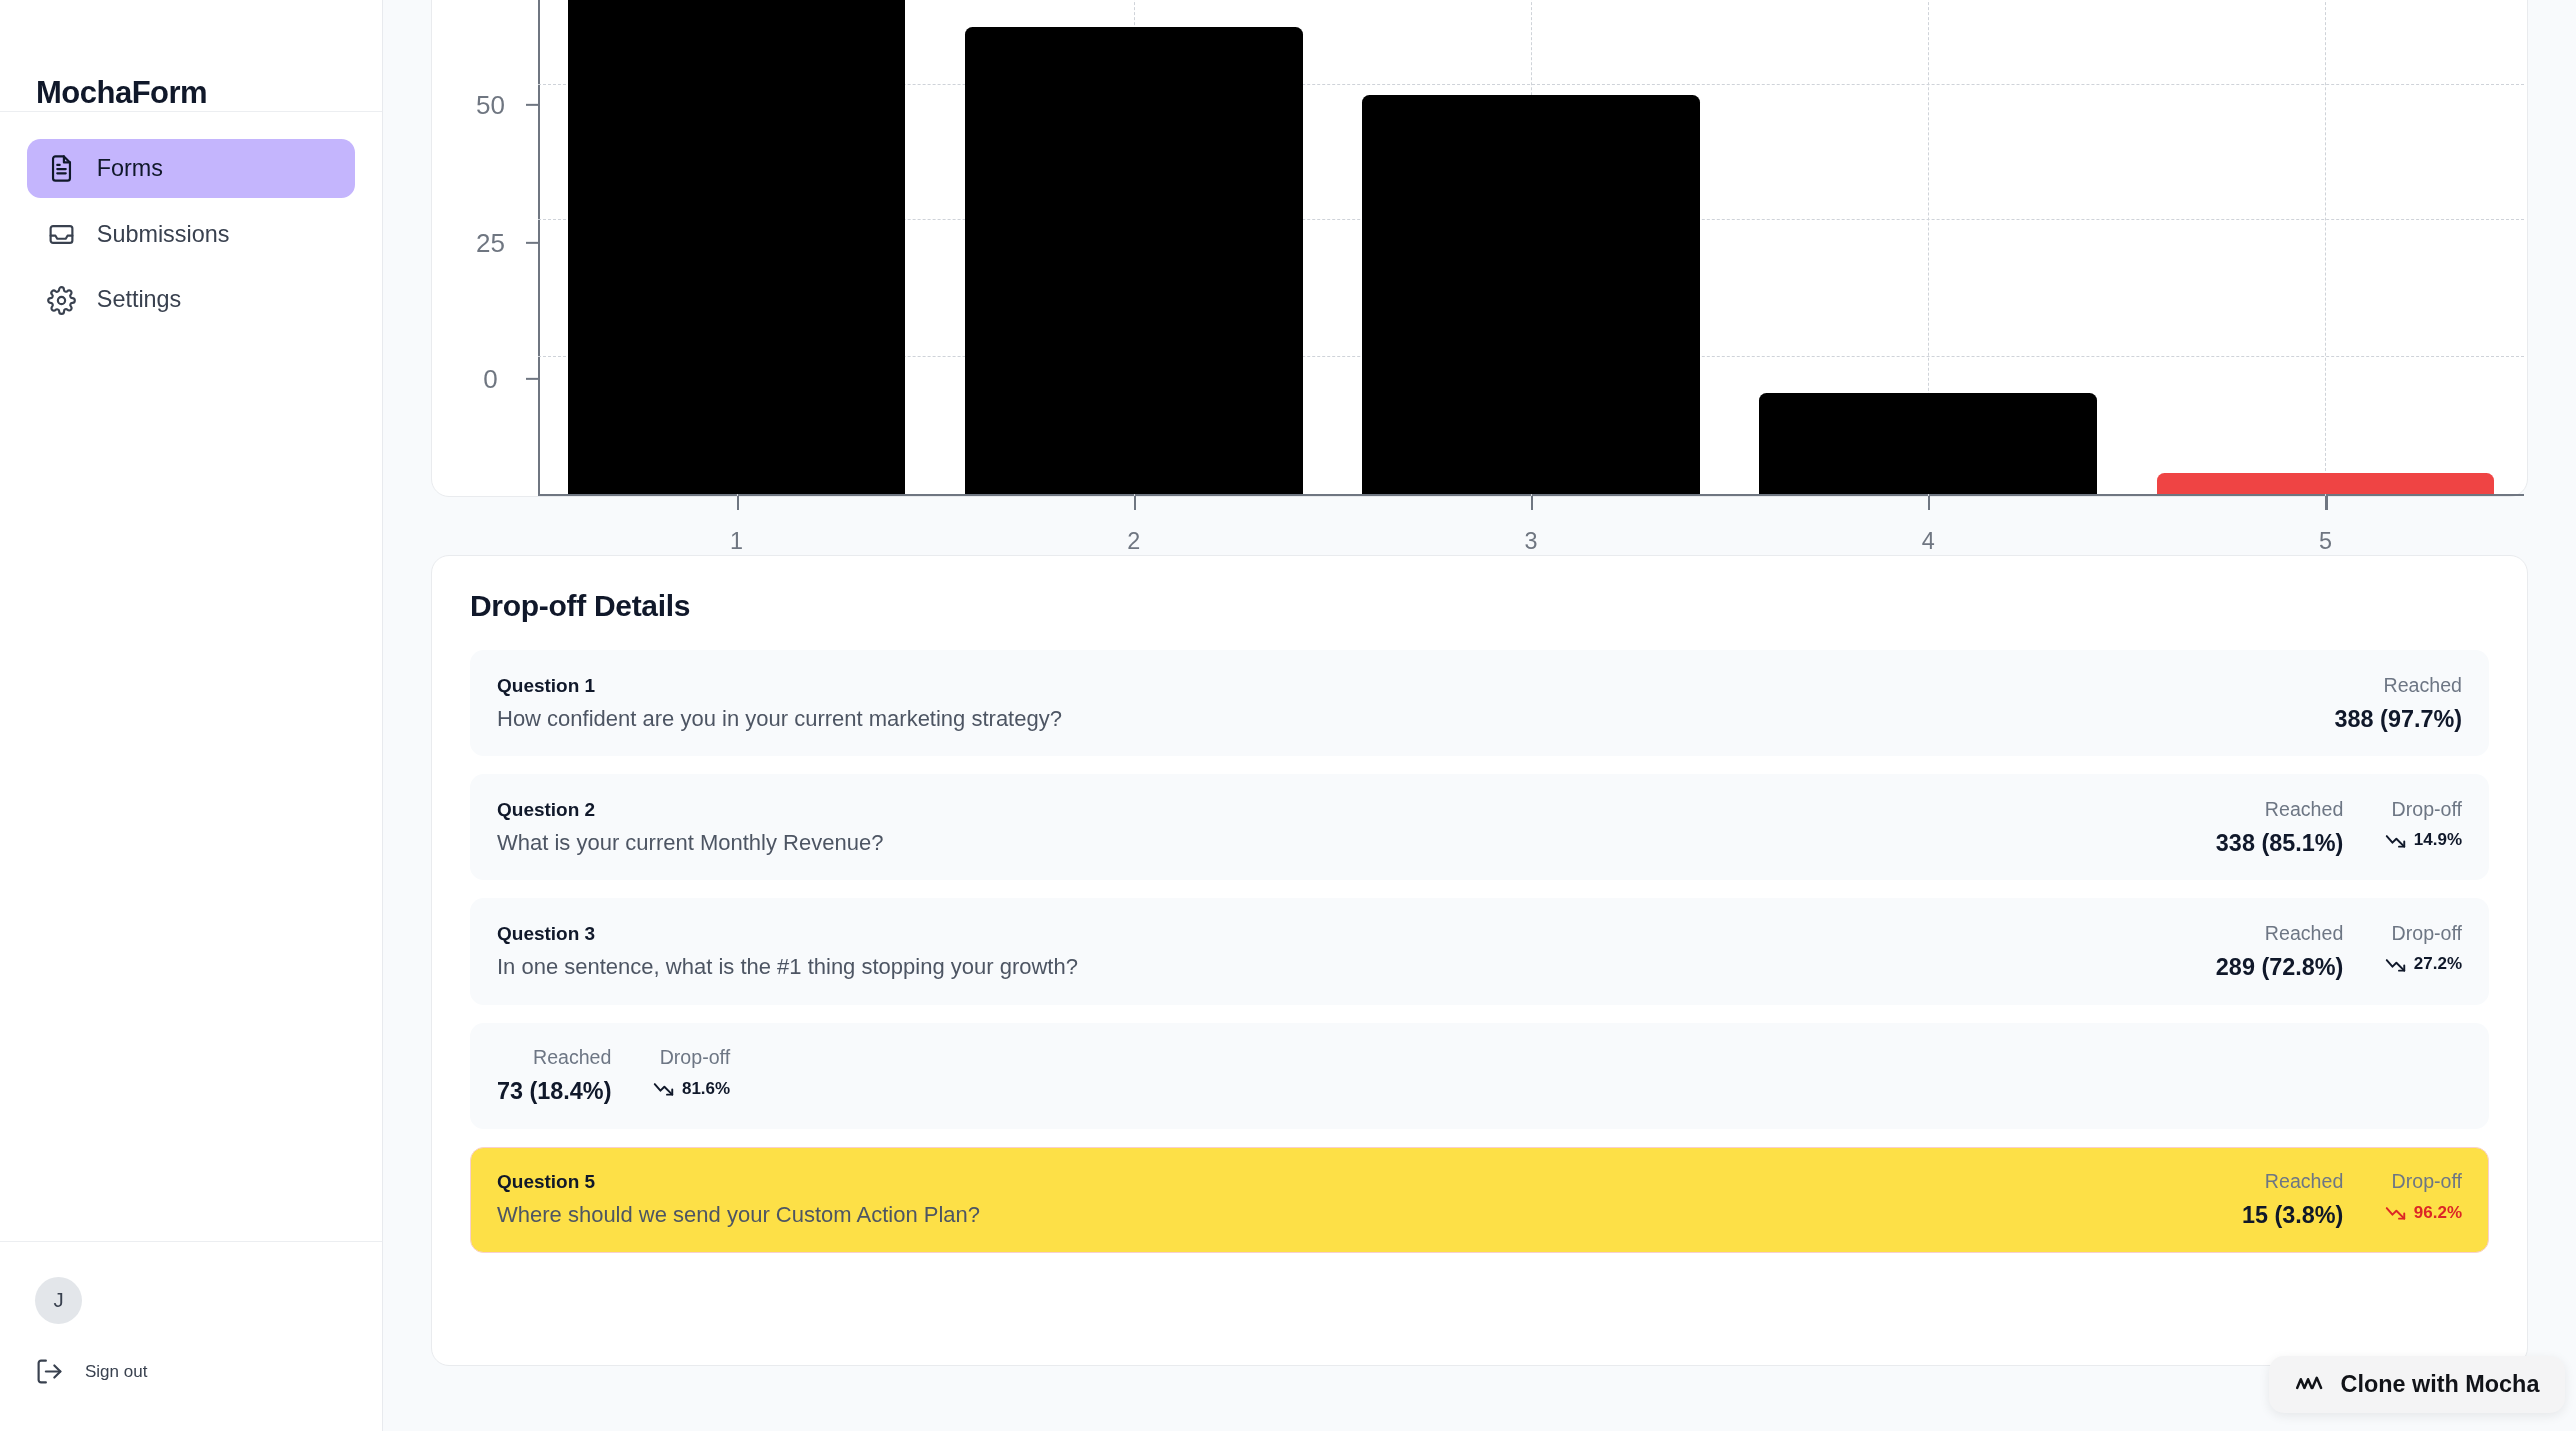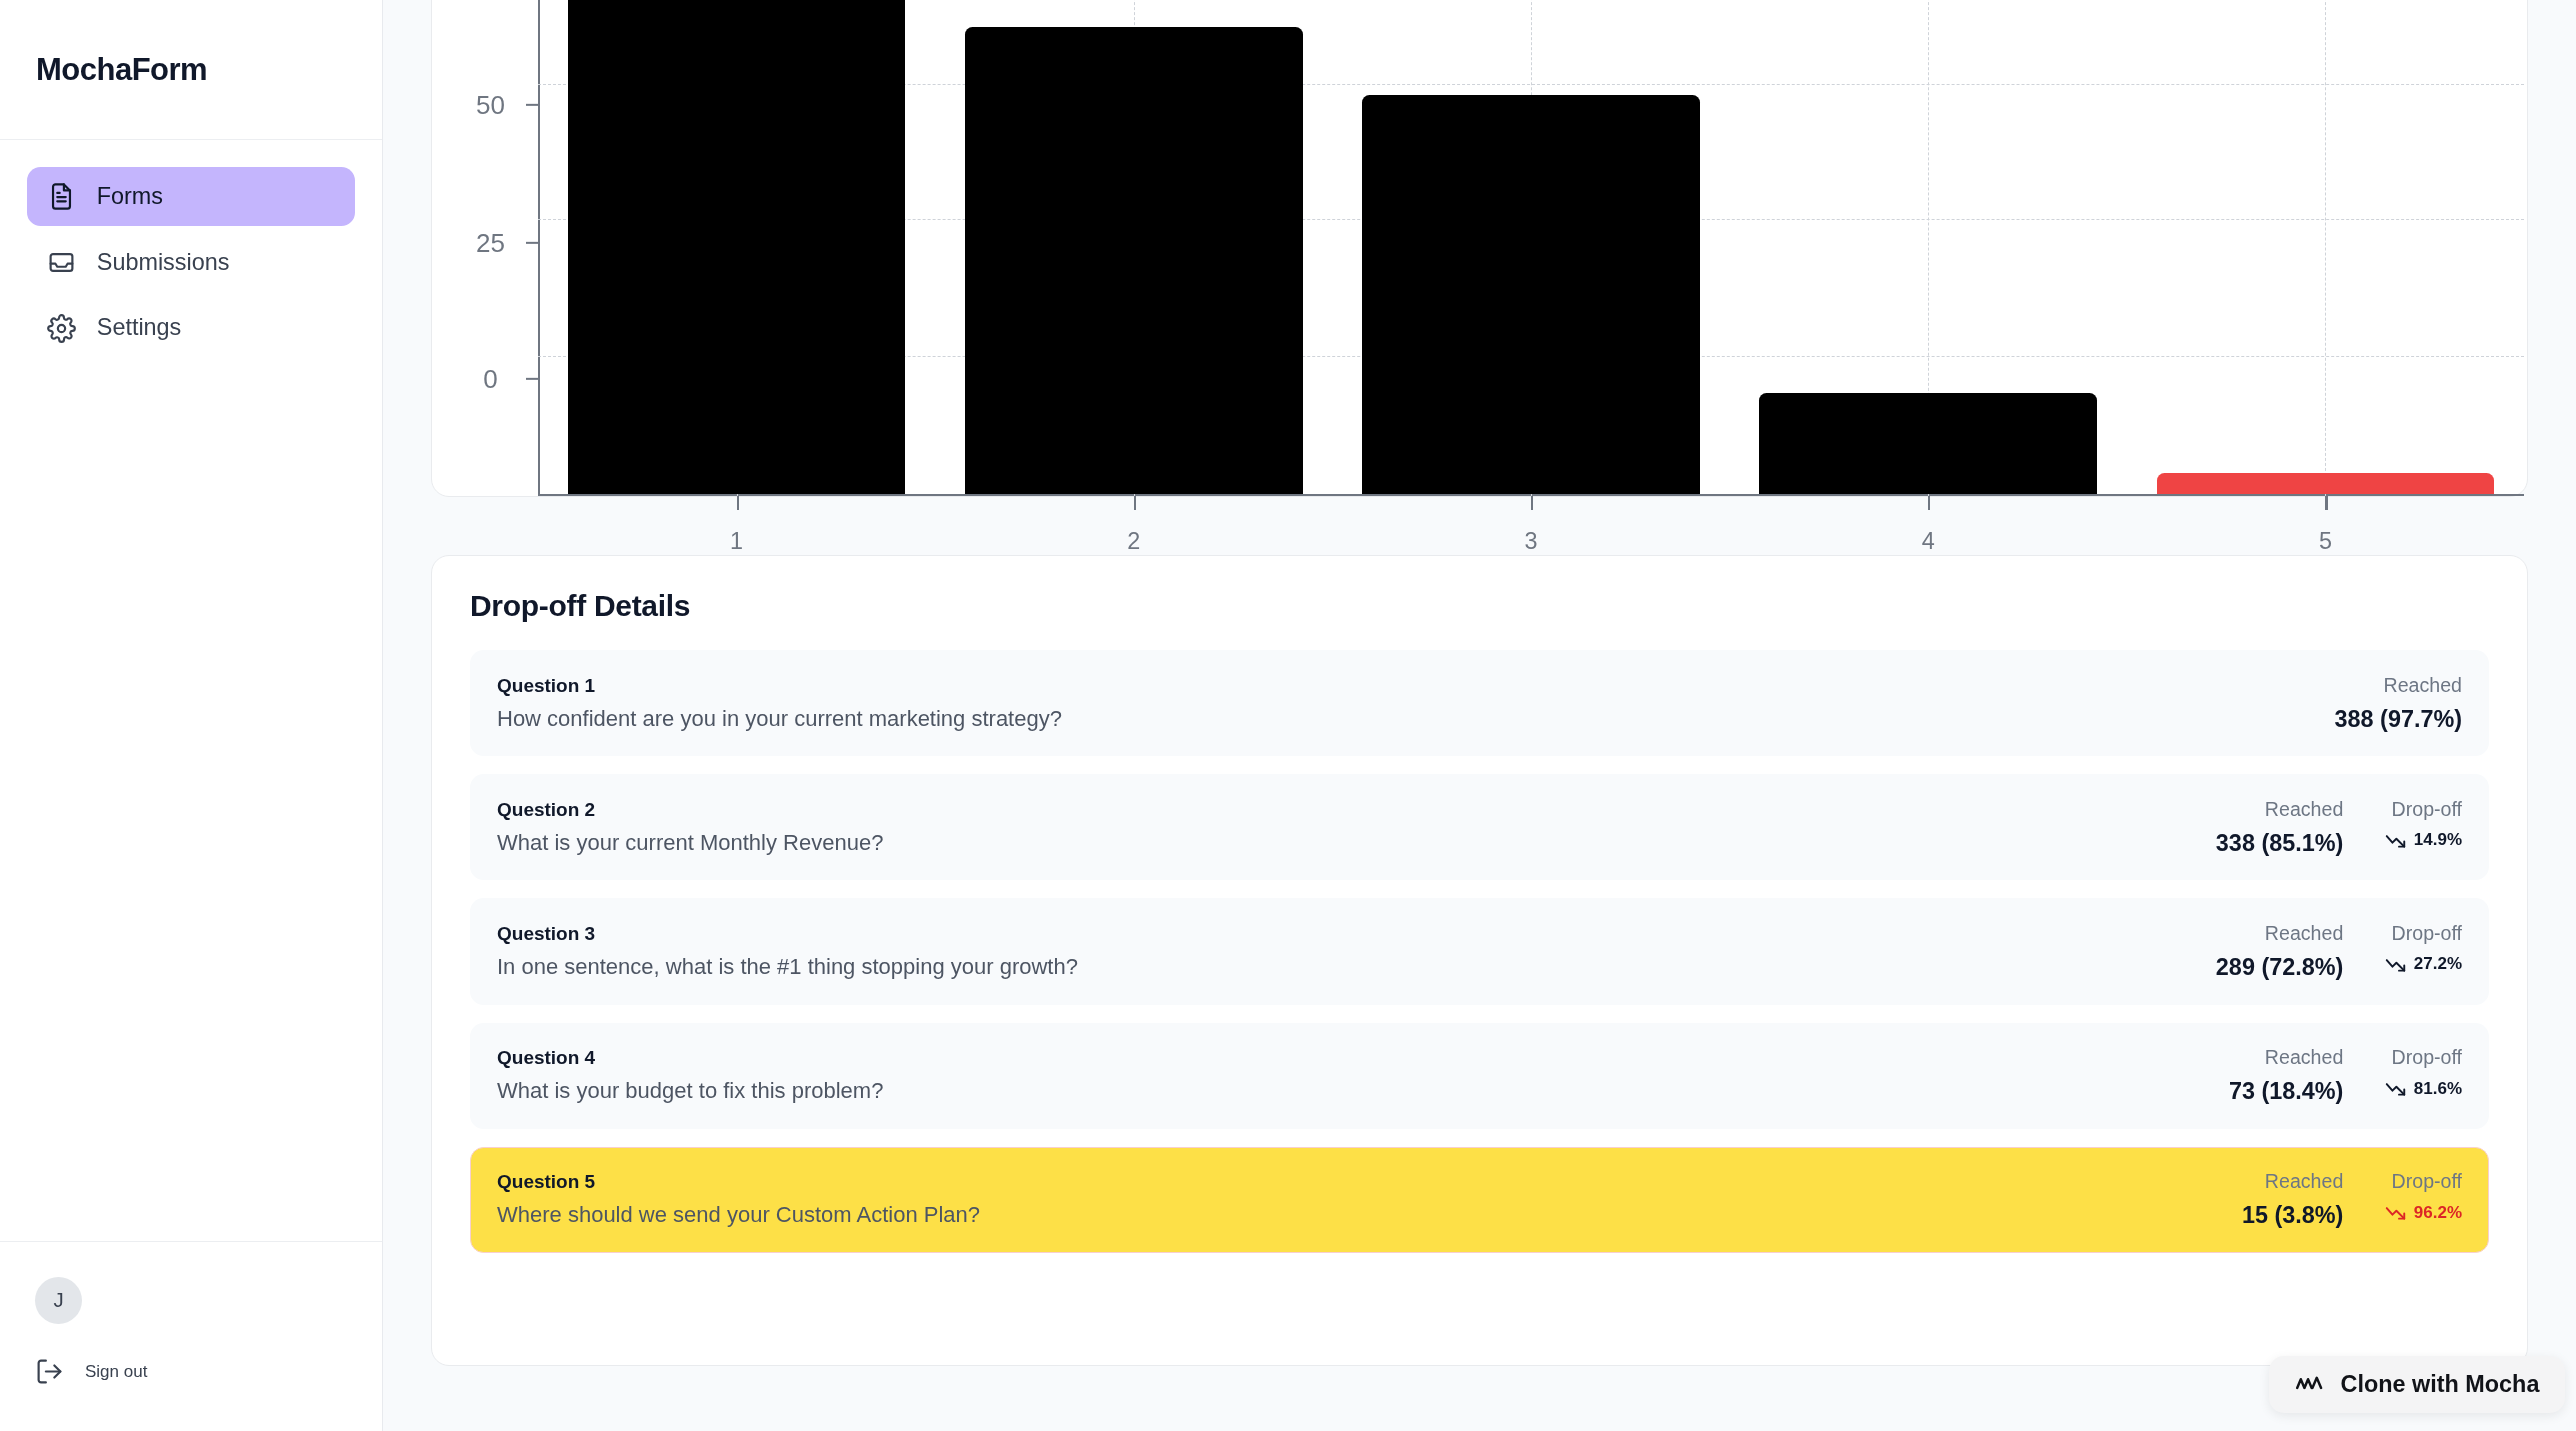--- a/index.html
+++ b/index.html
@@ -20,24 +20,24 @@
   .sidebar {
     width: 383px;
     height: 1431px;
     background: #ffffff;
     border-right: 1.5px solid #e8eaee;
     display: flex;
     flex-direction: column;
     flex: 0 0 383px;
   }
   .brand-area {
-    height: 140px;
+    height: 112px;
     border-bottom: 1.5px solid #eceef1;
     display: flex;
-    align-items: center;
+    align-items: flex-end;
     padding: 0 36px;
   }
   .brand-title {
     font-size: 31px;
     font-weight: 700;
     color: #10182a;
     letter-spacing: -0.5px;
   }
   .nav {
     padding: 27px 27px 0 27px;
@@ -473,24 +473,20 @@
                       <path d="M16 19h6v-6"></path>
                   </svg>
                 </span>
                 <span>27.2%</span>
               </div>
             </div>
           </div>
         </div>
 
         <div class="row">
-          <div class="row-left">
-            <div class="q-title">Question 4</div>
-            <div class="q-text">What is your budget to fix this problem?</div>
-          </div>
           <div class="row-right">
             <div class="metric">
               <div class="metric-label">Reached</div>
               <div class="metric-value">73 (18.4%)</div>
             </div>
             <div class="metric">
               <div class="metric-label">Drop-off</div>
               <div class="dropoff-value">
                 <span>
                   <svg viewBox="0 0 24 24" fill="none" stroke="#10182a" stroke-width="2.2" stroke-linecap="round" stroke-linejoin="round">

